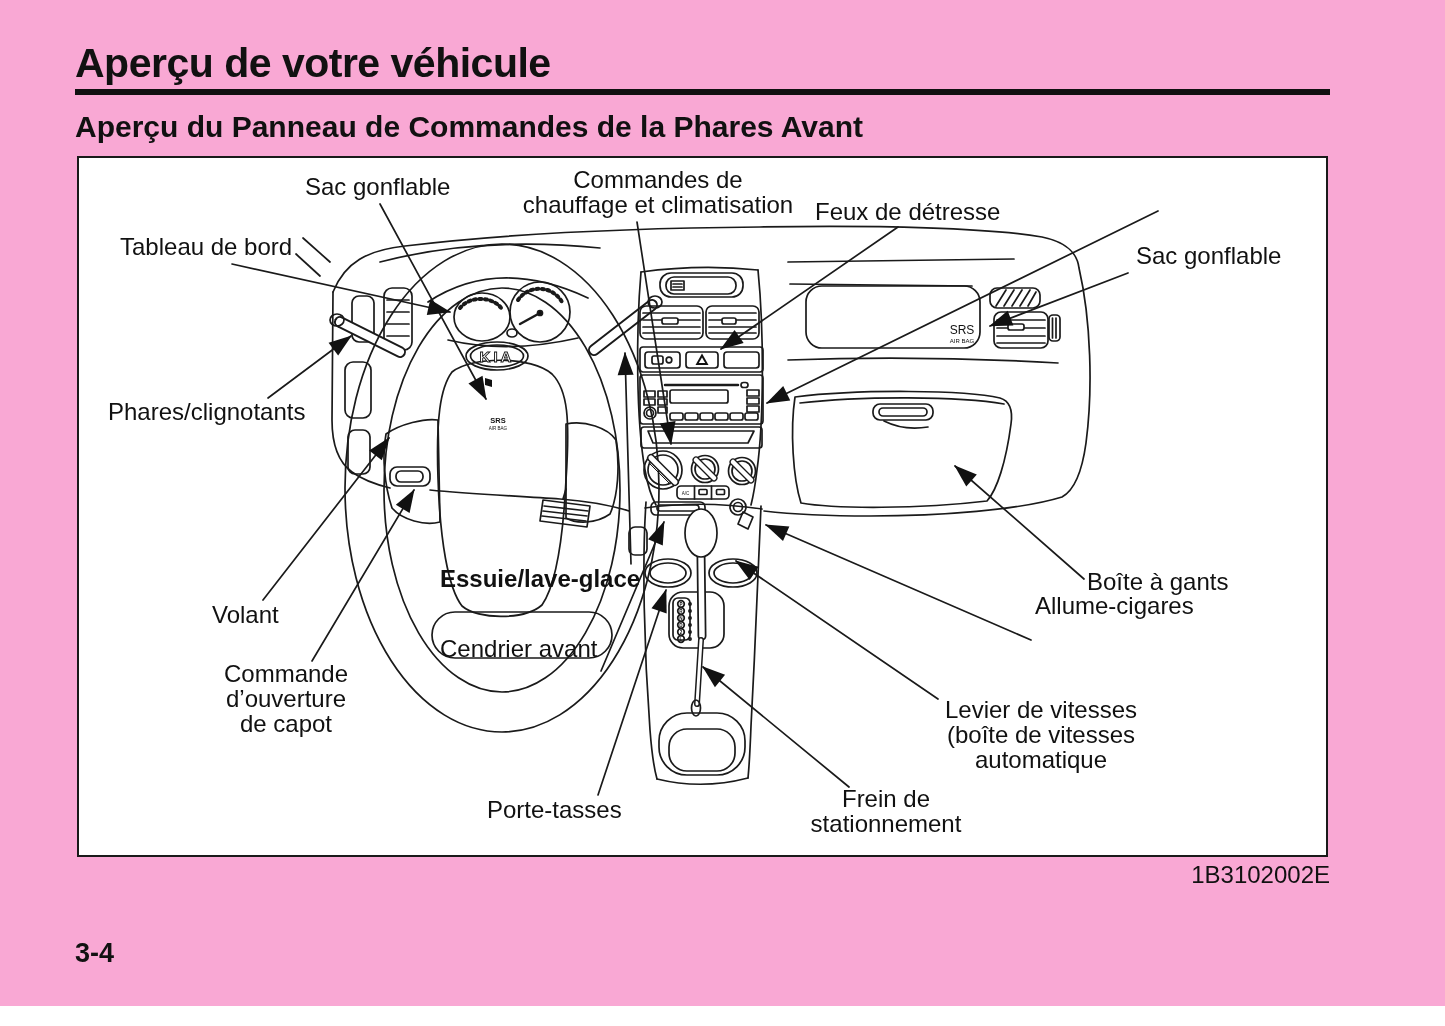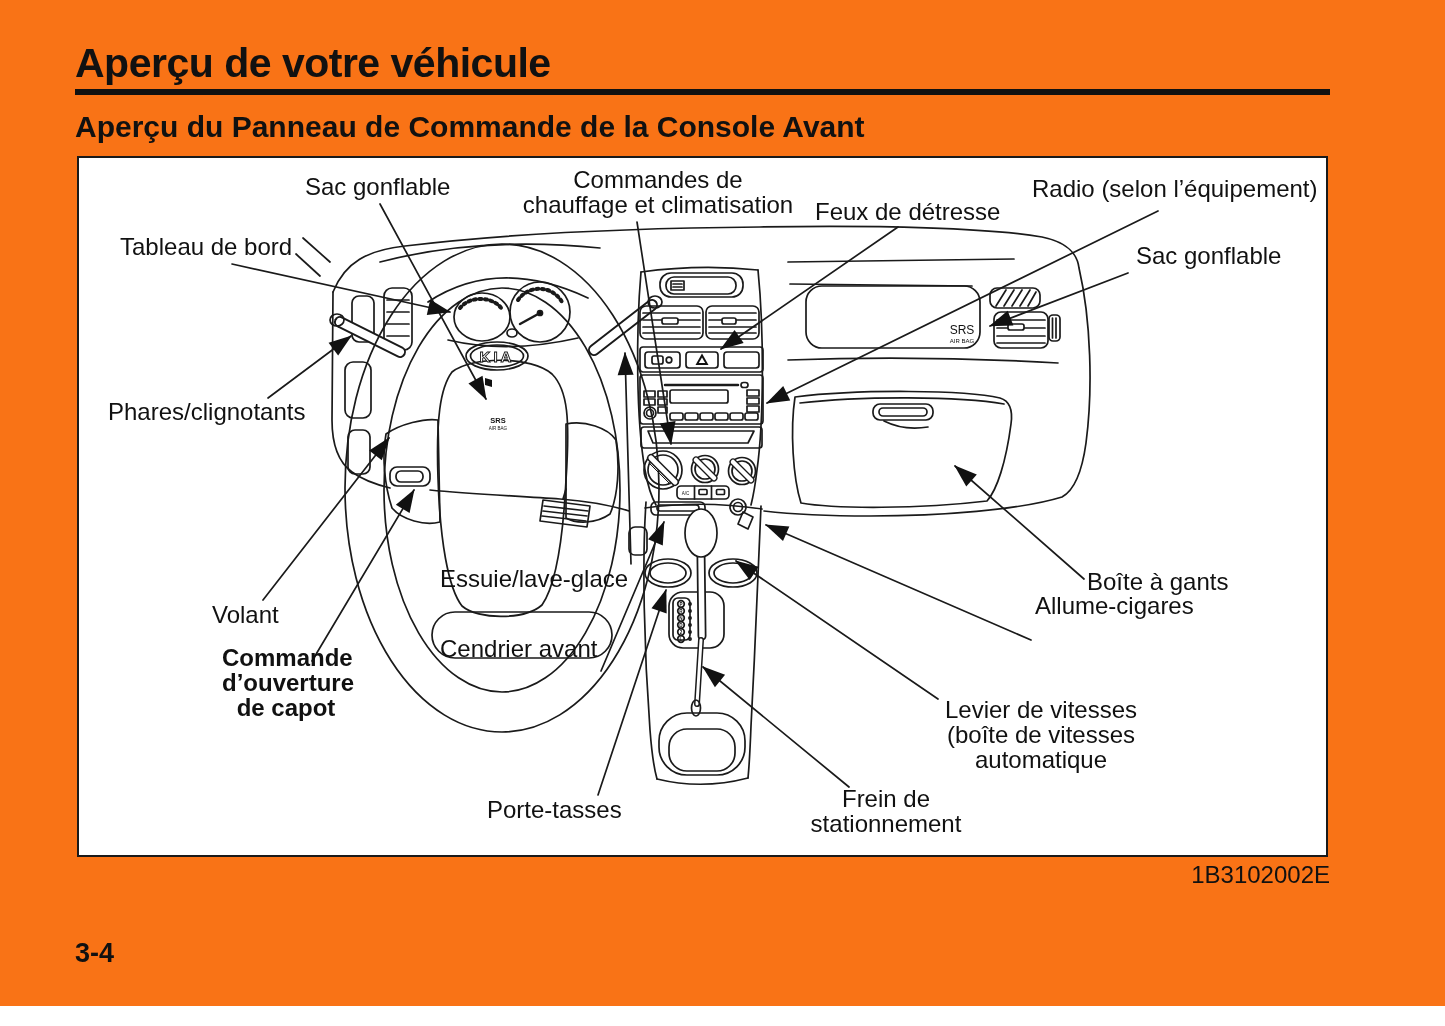--- a/index.html
+++ b/index.html
@@ -1,35 +1,35 @@
 <!DOCTYPE html>
 <html><head>
 <meta charset="utf-8">
 <style>
   html,body{margin:0;padding:0;background:#fff;}
-  #page{position:relative;width:1445px;height:1006px;background:#f97316;
+  #page{position:relative;width:1445px;height:1006px;background:#f9a8d4;
         font-family:"Liberation Sans",sans-serif;color:#111;overflow:hidden;}
   .title{position:absolute;left:75px;top:40px;font-size:41px;font-weight:bold;letter-spacing:-0.5px;white-space:nowrap;}
   .rule{position:absolute;left:75px;top:89px;width:1255px;height:6px;background:#111;}
   .subtitle{position:absolute;left:75px;top:110px;font-size:30px;font-weight:bold;white-space:nowrap;}
   .diagram-box{position:absolute;left:77px;top:156px;width:1251px;height:701px;border:2px solid #1a1a1a;box-sizing:border-box;background:#fff;}
   .artwork{position:absolute;left:77px;top:156px;width:1251px;height:701px;}
   .callout{position:absolute;font-size:24px;line-height:25px;color:#111;white-space:pre-line;}
   .center{text-align:center;}
   .figcode{position:absolute;right:115px;top:861px;font-size:24px;}
   .pagenum{position:absolute;left:75px;top:938px;font-size:27px;font-weight:bold;}
 </style>
 </head>
 <body>
 
 <div id="page">
 
   <div class="title">Aperçu de votre véhicule</div>
   <div class="rule"></div>
-  <div class="subtitle">Aperçu du Panneau de Commande de la Console Avant</div>
+  <div class="subtitle">Aperçu du Panneau de Commandes de la Phares Avant</div>
 
   <div class="diagram-box"></div>
 
   <svg class="artwork" viewBox="77 156 1251 701">
     <defs>
       <marker id="ah" markerUnits="userSpaceOnUse" markerWidth="27" markerHeight="19" refX="23" refY="9" orient="auto">
         <path d="M1,1 L24,9 L1,17 Z" fill="#111"></path>
       </marker>
     </defs>
 
@@ -308,27 +308,26 @@
         <text x="681" y="633.8">2</text>
         <text x="681" y="640.8">L</text>
       </g>
     </g>
   </svg>
 
   <div class="callout" style="left:305px;top:174px;">Sac gonflable</div>
   <div class="callout center" style="left:500px;top:167px;width:282px;margin-left:17px;">Commandes de
 chauffage et climatisation</div>
   <div class="callout" style="left:815px;top:199px;">Feux de détresse</div>
-  <div class="callout" style="left:1032px;top:176px;">Radio (selon l’équipement)</div>
   <div class="callout" style="left:1136px;top:243px;">Sac gonflable</div>
   <div class="callout" style="left:120px;top:234px;text-align:right;">Tableau de bord</div>
   <div class="callout" style="left:108px;top:399px;">Phares/clignotants</div>
-  <div class="callout" style="left:440px;top:566px;">Essuie/lave-glace</div>
+  <div class="callout" style="left:440px;top:566px;font-weight:bold;">Essuie/lave-glace</div>
   <div class="callout" style="left:212px;top:602px;">Volant</div>
-  <div class="callout center" style="left:222px;top:645px;width:128px;font-weight:bold;">Commande
+  <div class="callout center" style="left:222px;top:661px;width:128px;">Commande
 d’ouverture
 de capot</div>
   <div class="callout" style="left:440px;top:636px;">Cendrier avant</div>
   <div class="callout" style="left:487px;top:797px;">Porte-tasses</div>
   <div class="callout" style="left:1087px;top:569px;">Boîte à gants</div>
   <div class="callout" style="left:1035px;top:593px;">Allume-cigares</div>
   <div class="callout center" style="left:810px;top:786px;width:152px;">Frein de
 stationnement</div>
   <div class="callout center" style="left:943px;top:697px;width:196px;">Levier de vitesses
 (boîte de vitesses

